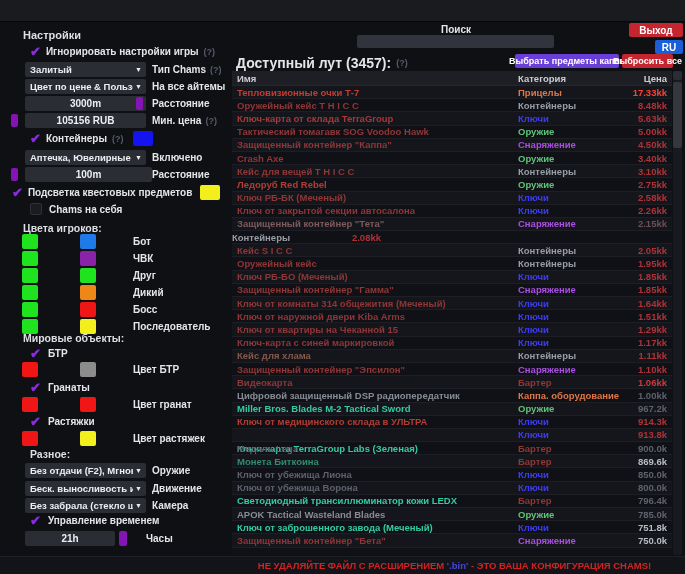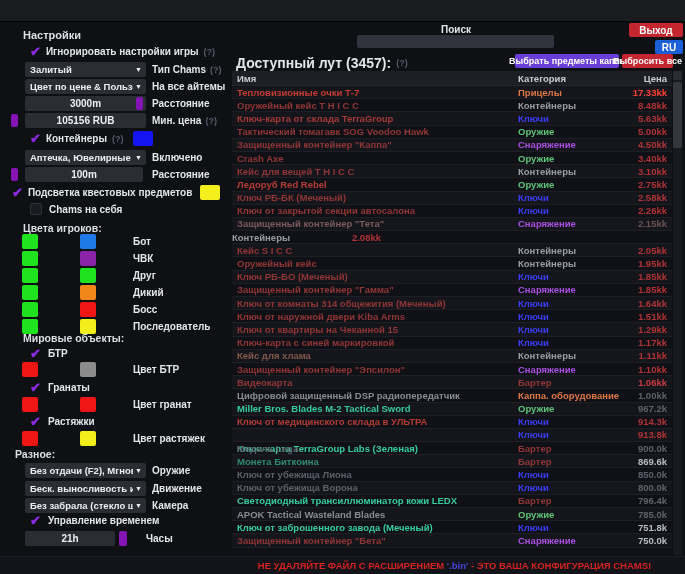--- a/index.html
+++ b/index.html
@@ -103,21 +103,21 @@
   <span class="sw" style="width: 20px; height: 15px; margin-left: 4px; background: rgb(20, 20, 240);"></span>
 </div>
 
 <div class="abs field select" style="left:25px;top:150px;width:121px;">
   <span class="txt">Аптечка, Ювелирные и...</span>
   <span class="arr">▼</span>
 </div>
 <div class="abs lbl" style="left:152px;top:152px;">Включено</div>
 
 <div class="abs sw" style="left: 11px; top: 168px; width: 7px; height: 13px; background: rgb(132, 20, 180);"></div>
-<div class="abs field input" style="left:25px;top:167px;width:118px;">
+<div class="abs field input" style="left:25px;top:167px;width:127px;">
   <span class="txt">100m</span>
 </div>
 <div class="abs lbl" style="left:152px;top:169px;">Расстояние</div>
 
 <div class="abs" style="left:12px;top:185px;display:flex;align-items:center;gap:5px;">
   <span class="chk">✔</span>
   <span class="lbl">Подсветка квестовых предметов</span>
   <span class="sw" style="width: 20px; height: 15px; margin-left: 3px; background: rgb(243, 239, 28);"></span>
 </div>
 
@@ -185,21 +185,21 @@
 <div class="abs" style="left:30px;top:415px;display:flex;align-items:center;gap:7px;">
   <span class="chk">✔</span>
   <span class="lbl">Растяжки</span>
 </div>
 <div class="abs" style="left:22px;top:431px;height:16px;">
   <span class="sw" style="position: absolute; left: 0px; width: 16px; height: 15px; background: rgb(240, 22, 22);"></span>
   <span class="sw" style="position: absolute; left: 58px; width: 16px; height: 15px; background: rgb(243, 239, 28);"></span>
   <span class="lbl" style="position:absolute;left:111px;top:2px;">Цвет растяжек</span>
 </div>
 
-<div class="abs hdr" style="left:15px;top:448px;">Разное:</div>
+<div class="abs hdr" style="left:30px;top:448px;">Разное:</div>
 
 <div class="abs field select" style="left:25px;top:463px;width:121px;">
   <span class="txt">Без отдачи (F2), Мгновенное п</span>
   <span class="arr">▼</span>
 </div>
 <div class="abs lbl" style="left:152px;top:465px;">Оружие</div>
 
 <div class="abs field select" style="left:25px;top:481px;width:121px;">
   <span class="txt">Беск. выносливость и нет уста</span>
   <span class="arr">▼</span>

